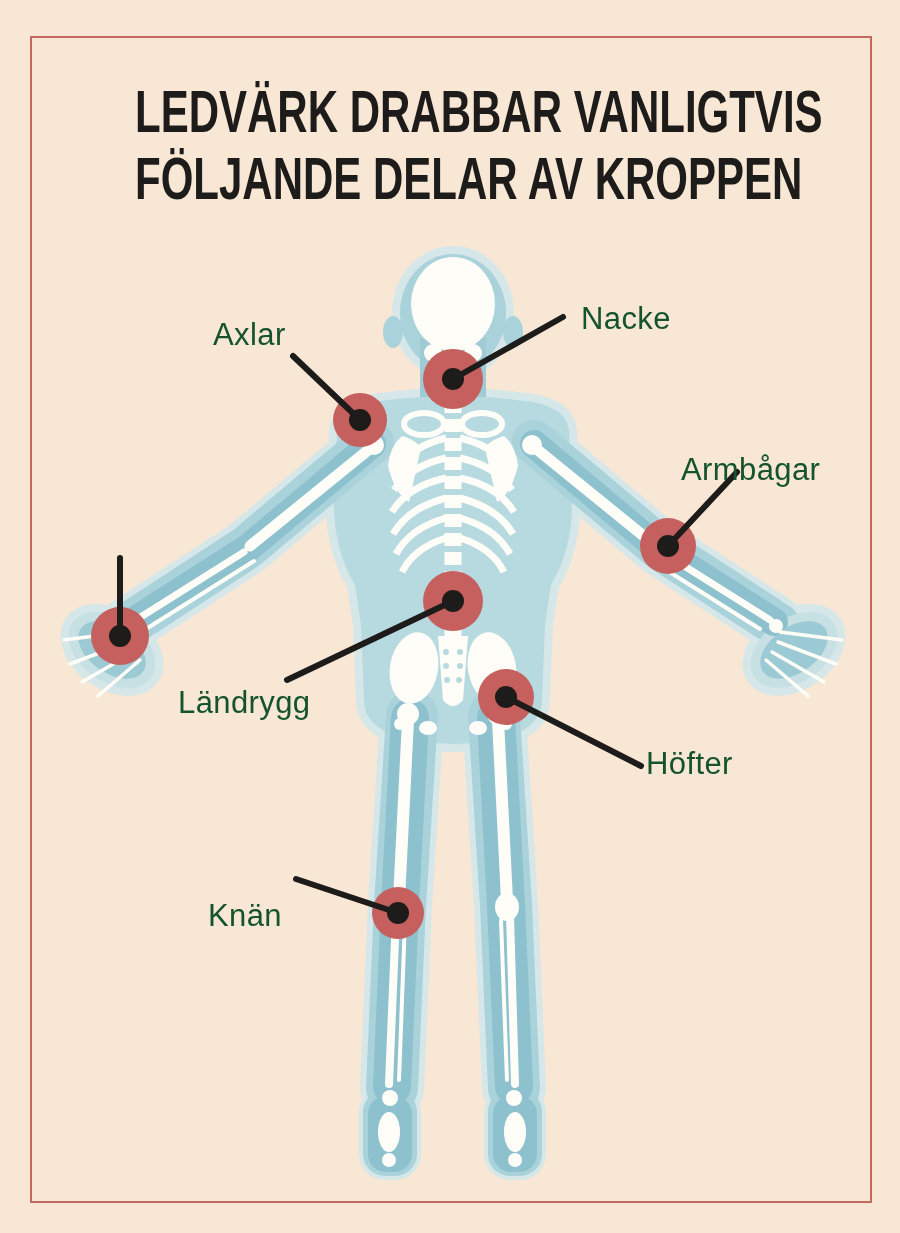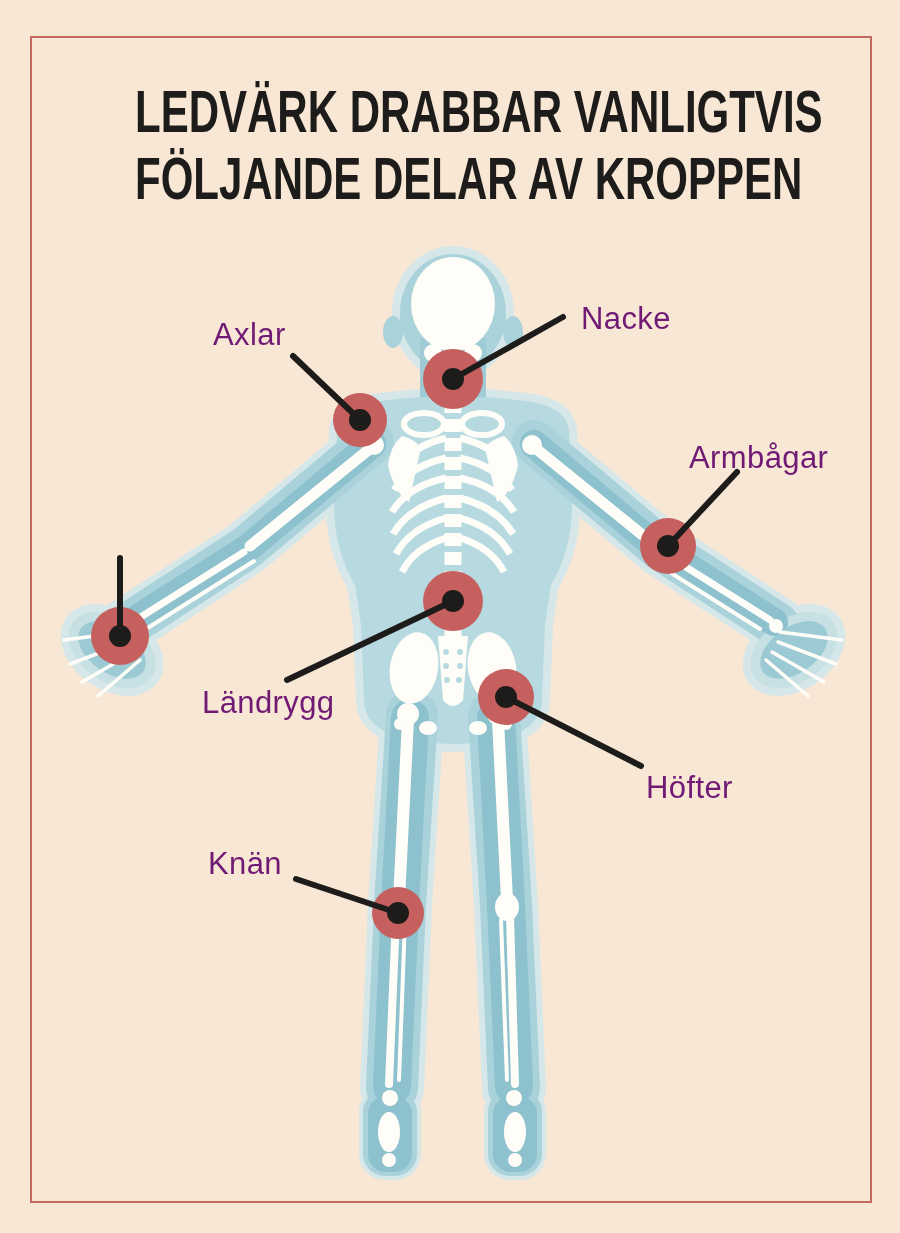--- a/index.html
+++ b/index.html
@@ -33,21 +33,21 @@
   }
   .body-svg,.overlay-svg{
     position:absolute;left:0;top:0;width:900px;height:1233px;
   }
   .body-svg{z-index:1;}
   .overlay-svg{z-index:3;}
   .label{
     position:absolute;
     z-index:5;
     font-size:31px;
-    color:#701a75;
+    color:#14532d;
     letter-spacing:0.4px;
     white-space:nowrap;
   }
   .label-hands{
     text-align:center;
     line-height:36px;
     white-space:normal;
   }
 </style>
 </head>
@@ -221,20 +221,20 @@
 
   <div class="frame"></div>
 
   <h1 class="title">
     <div>LEDVÄRK DRABBAR VANLIGTVIS</div>
     <div>FÖLJANDE DELAR AV KROPPEN</div>
   </h1>
 
   <div class="label" style="left:213px;top:317px;">Axlar</div>
   <div class="label" style="left:572px;top:301px;margin-left:9px;">Nacke</div>
-  <div class="label" style="left:681px;top:440px;margin-left:8px;">Armbågar</div>
+  <div class="label" style="left:681px;top:452px;">Armbågar</div>
   <div class="label label-hands" style="left:38px;top:468px;width:170px;">
   </div>
-  <div class="label" style="left:178px;top:685px;margin-left:24px;">Ländrygg</div>
-  <div class="label" style="left:646px;top:770px;text-align:right;">Höfter</div>
-  <div class="label" style="left:208px;top:846px;">Knän</div>
+  <div class="label" style="left:178px;top:685px;">Ländrygg</div>
+  <div class="label" style="left:646px;top:746px;text-align:right;">Höfter</div>
+  <div class="label" style="left:208px;top:898px;">Knän</div>
 
 </div>
 
 </body></html>

